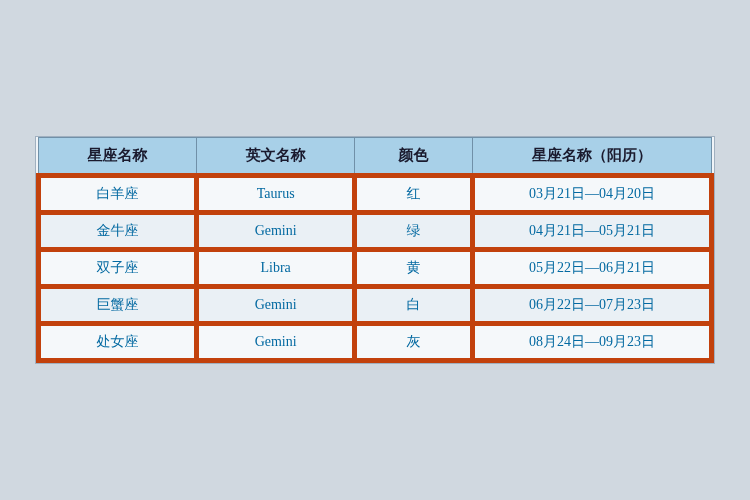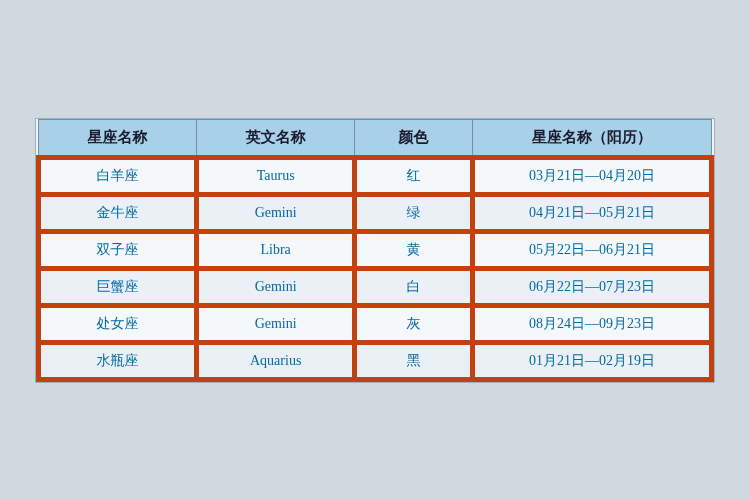--- a/index.html
+++ b/index.html
@@ -99,21 +99,15 @@
           <td>Gemini</td>
           <td>白</td>
           <td>06月22日—07月23日</td>
         </tr>
         <tr>
           <td>处女座</td>
           <td>Gemini</td>
           <td>灰</td>
           <td>08月24日—09月23日</td>
         </tr>
-        <tr>
-          <td>水瓶座</td>
-          <td>Aquarius</td>
-          <td>黑</td>
-          <td>01月21日—02月19日</td>
-        </tr>
       </tbody>
   </table>
 </div>
 
 </body></html>

